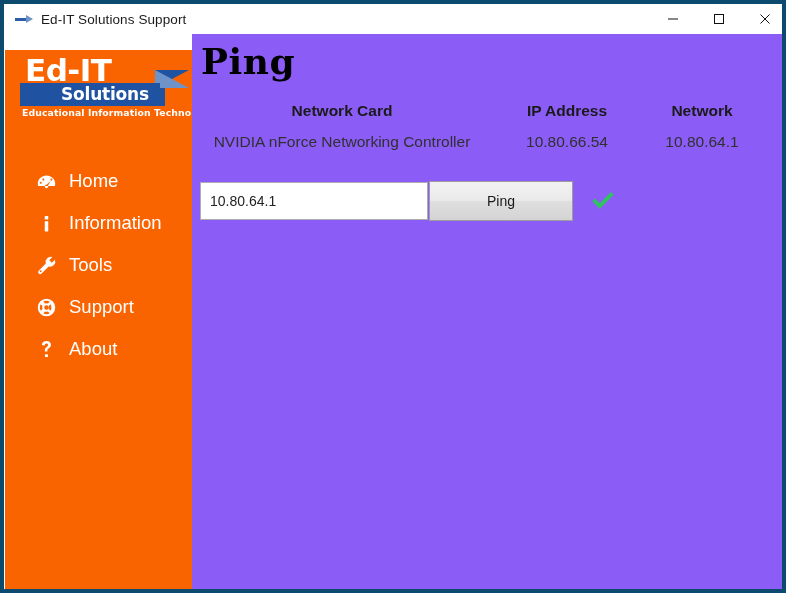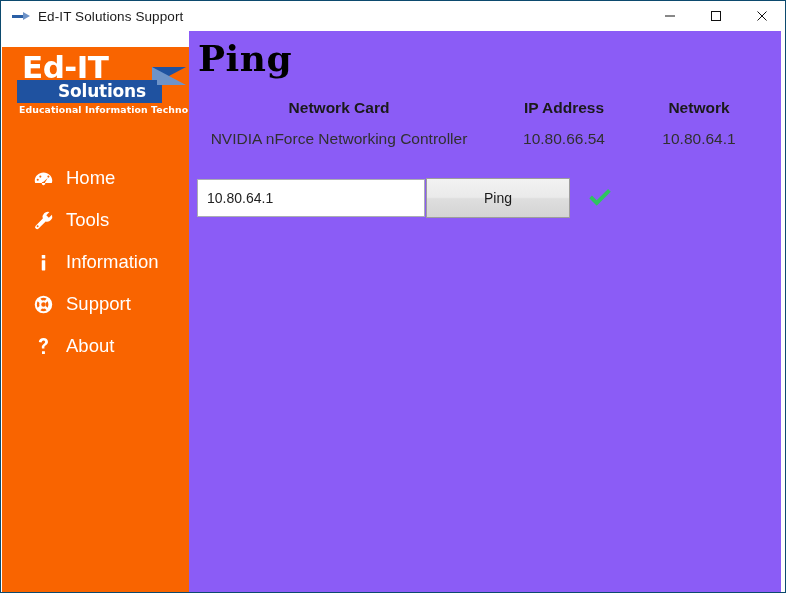--- a/index.html
+++ b/index.html
@@ -15,21 +15,21 @@
     font-family: "Liberation Sans", sans-serif;
   }
 
   
   .window {
     position: absolute;
     left: 0; top: 0;
     width: 786px;
     height: 593px;
     box-sizing: border-box;
-    border: 1px solid #0c4a6e;
+    border: 4px solid #0c4a6e;
     background: #ffffff;
     overflow: hidden;
   }
 
   
   .titlebar {
     position: absolute;
     left: 0; top: 0;
     width: 784px;
     height: 30px;
@@ -342,34 +342,34 @@
           <svg width="21" height="21" viewBox="0 0 24 24">
             <path d="M12 5C6.5 5 2 9.2 2 14.3c0 1 .2 2 .5 2.9h19c.3-.9.5-1.9.5-2.9C22 9.2 17.5 5 12 5zm-6.6 9.6a1.2 1.2 0 1 1 0-2.4 1.2 1.2 0 0 1 0 2.4zm3-3.6a1.2 1.2 0 1 1 0-2.4 1.2 1.2 0 0 1 0 2.4zm9.2 0a1.2 1.2 0 1 1 0-2.4 1.2 1.2 0 0 1 0 2.4zM12 15.6l4.8-4.1-3.1 5a2 2 0 1 1-1.7-.9z"></path>
           </svg>
         </span>
         <span class="nav-label">Home</span>
       </div>
 
       <div class="nav-item">
         <span class="nav-icon">
           <svg width="21" height="21" viewBox="0 0 24 24">
-            <path d="M21.7 5.3l-3.6 3.6-2.9-2.9 3.6-3.6a6 6 0 0 0-7.6 7.4L3.1 17.9a2.3 2.3 0 0 0 3.3 3.3l8.1-8.1a6 6 0 0 0 7.2-7.8zM5.3 19.7a1.1 1.1 0 1 1 0-2.2 1.1 1.1 0 0 1 0 2.2z"></path>
-          </svg>
-        </span>
-        <span class="nav-label">Tools</span>
-      </div>
-
-      <div class="nav-item">
-        <span class="nav-icon">
-          <svg width="21" height="21" viewBox="0 0 24 24">
             <rect x="10" y="3.5" width="4" height="4" rx="0.6"></rect>
             <rect x="10" y="9.5" width="4" height="11.5" rx="0.6"></rect>
           </svg>
         </span>
         <span class="nav-label">Information</span>
+      </div>
+
+      <div class="nav-item">
+        <span class="nav-icon">
+          <svg width="21" height="21" viewBox="0 0 24 24">
+            <path d="M21.7 5.3l-3.6 3.6-2.9-2.9 3.6-3.6a6 6 0 0 0-7.6 7.4L3.1 17.9a2.3 2.3 0 0 0 3.3 3.3l8.1-8.1a6 6 0 0 0 7.2-7.8zM5.3 19.7a1.1 1.1 0 1 1 0-2.2 1.1 1.1 0 0 1 0 2.2z"></path>
+          </svg>
+        </span>
+        <span class="nav-label">Tools</span>
       </div>
 
       <div class="nav-item">
         <span class="nav-icon">
           <svg width="21" height="21" viewBox="0 0 24 24">
             <path d="M12 2a10 10 0 1 0 0 20 10 10 0 0 0 0-20zm0 2.4c1.3 0 2.6.4 3.6 1l-2 2a4.6 4.6 0 0 0-3.2 0l-2-2c1-.6 2.3-1 3.6-1zM4.4 12c0-1.3.4-2.6 1-3.6l2 2a4.6 4.6 0 0 0 0 3.2l-2 2c-.6-1-1-2.3-1-3.6zm7.6 7.6c-1.3 0-2.6-.4-3.6-1l2-2a4.6 4.6 0 0 0 3.2 0l2 2c-1 .6-2.3 1-3.6 1zm0-5a2.6 2.6 0 1 1 0-5.2 2.6 2.6 0 0 1 0 5.2zm4.6 1l-2-2a4.6 4.6 0 0 0 0-3.2l2-2c.6 1 1 2.3 1 3.6s-.4 2.6-1 3.6z"></path>
           </svg>
         </span>
         <span class="nav-label">Support</span>
       </div>

